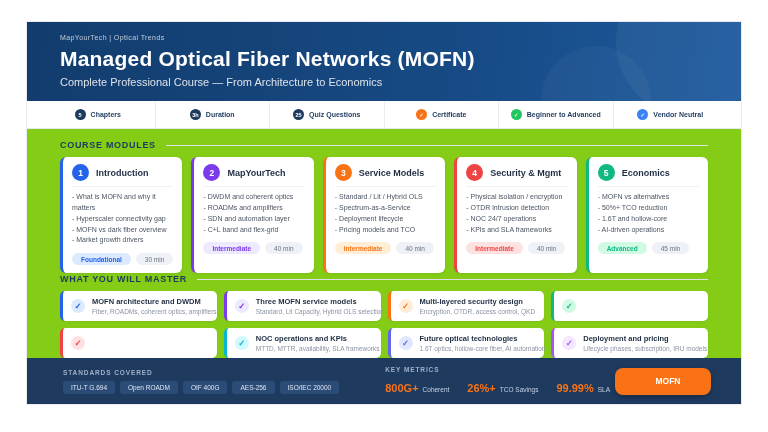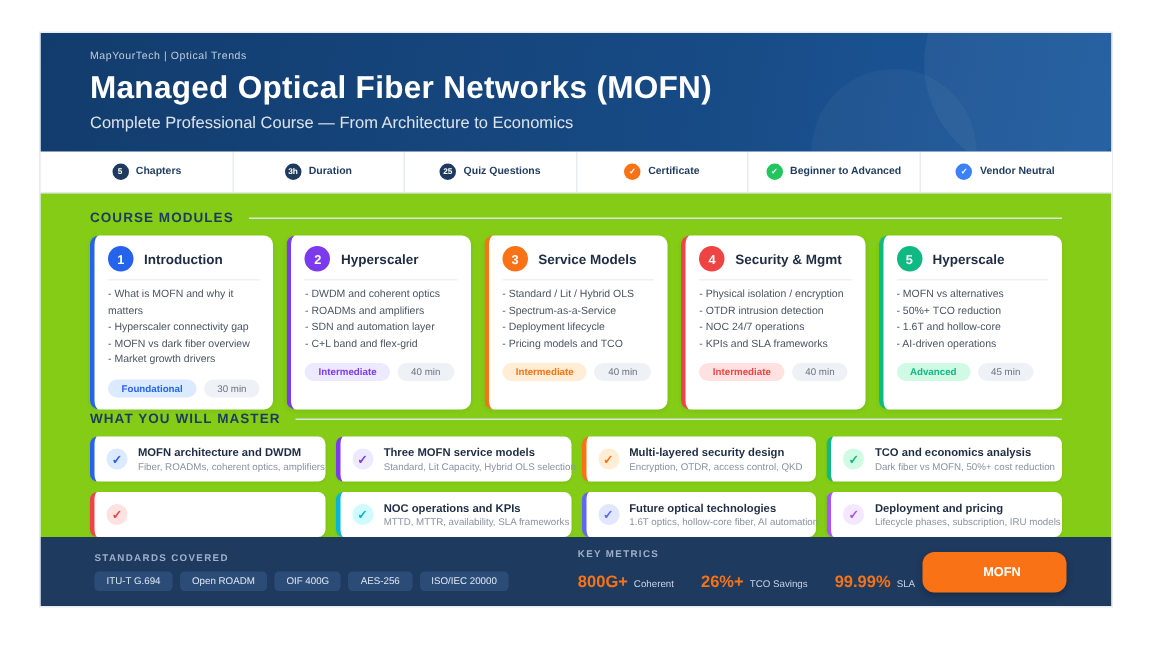--- a/index.html
+++ b/index.html
@@ -102,21 +102,21 @@
             <li>Market growth drivers</li>
           </ul>
           <div class="module-foot">
             <span class="pill" style="background: rgb(219, 234, 254); color: rgb(37, 99, 235);">Foundational</span>
             <span class="pill time">30 min</span>
           </div>
         </div>
         <div class="module-card" style="border-left-color: rgb(124, 58, 237);">
           <div class="module-head">
             <span class="module-num" style="background: rgb(124, 58, 237);">2</span>
-            <span class="module-title">Hyperscaler</span>
+            <span class="module-title">MapYourTech</span>
           </div>
           <ul class="module-list">
             <li>DWDM and coherent optics</li>
             <li>ROADMs and amplifiers</li>
             <li>SDN and automation layer</li>
             <li>C+L band and flex-grid</li>
           </ul>
           <div class="module-foot">
             <span class="pill" style="background: rgb(237, 233, 254); color: rgb(124, 58, 237);">Intermediate</span>
             <span class="pill time">40 min</span>
@@ -150,21 +150,21 @@
             <li>KPIs and SLA frameworks</li>
           </ul>
           <div class="module-foot">
             <span class="pill" style="background: rgb(254, 226, 226); color: rgb(239, 68, 68);">Intermediate</span>
             <span class="pill time">40 min</span>
           </div>
         </div>
         <div class="module-card" style="border-left-color: rgb(16, 185, 129);">
           <div class="module-head">
             <span class="module-num" style="background: rgb(16, 185, 129);">5</span>
-            <span class="module-title">Hyperscale</span>
+            <span class="module-title">Economics</span>
           </div>
           <ul class="module-list">
             <li>MOFN vs alternatives</li>
             <li>50%+ TCO reduction</li>
             <li>1.6T and hollow-core</li>
             <li>AI-driven operations</li>
           </ul>
           <div class="module-foot">
             <span class="pill" style="background: rgb(209, 250, 229); color: rgb(16, 185, 129);">Advanced</span>
             <span class="pill time">45 min</span>
@@ -190,24 +190,20 @@
         </div>
         <div class="mastery-item" style="border-left-color: rgb(249, 115, 22);">
           <span class="check" style="background: rgb(255, 237, 213); color: rgb(249, 115, 22);">✓</span>
           <div class="mastery-text">
             <div class="mastery-title">Multi-layered security design</div>
             <div class="mastery-sub">Encryption, OTDR, access control, QKD</div>
           </div>
         </div>
         <div class="mastery-item" style="border-left-color: rgb(16, 185, 129);">
           <span class="check" style="background: rgb(209, 250, 229); color: rgb(16, 185, 129);">✓</span>
-          <div class="mastery-text">
-            <div class="mastery-title">TCO and economics analysis</div>
-            <div class="mastery-sub">Dark fiber vs MOFN, 50%+ cost reduction</div>
-          </div>
         </div>
         <div class="mastery-item" style="border-left-color: rgb(239, 68, 68);">
           <span class="check" style="background: rgb(254, 226, 226); color: rgb(239, 68, 68);">✓</span>
         </div>
         <div class="mastery-item" style="border-left-color: rgb(6, 182, 212);">
           <span class="check" style="background: rgb(207, 250, 254); color: rgb(6, 182, 212);">✓</span>
           <div class="mastery-text">
             <div class="mastery-title">NOC operations and KPIs</div>
             <div class="mastery-sub">MTTD, MTTR, availability, SLA frameworks</div>
           </div>

